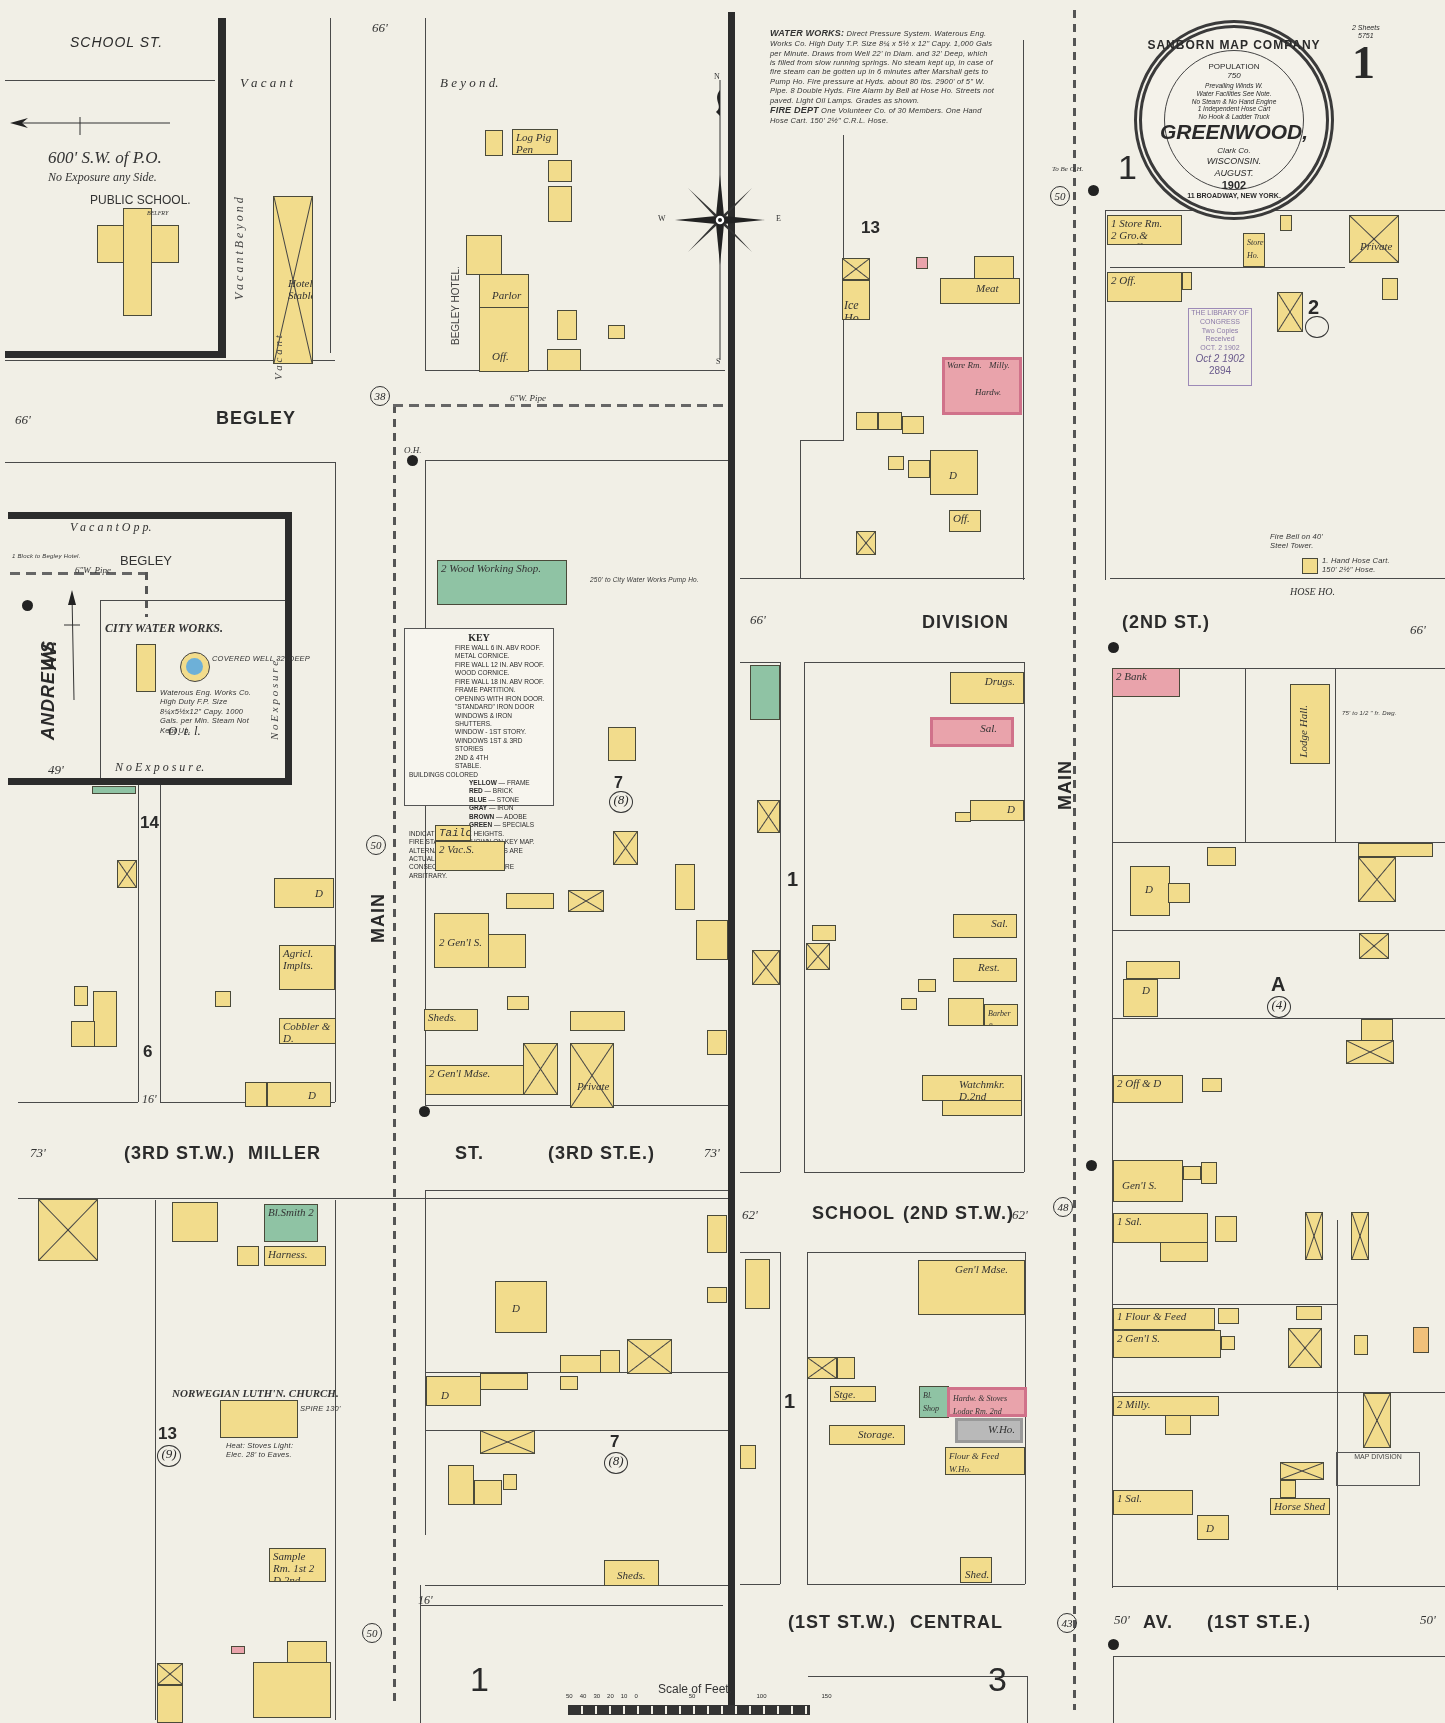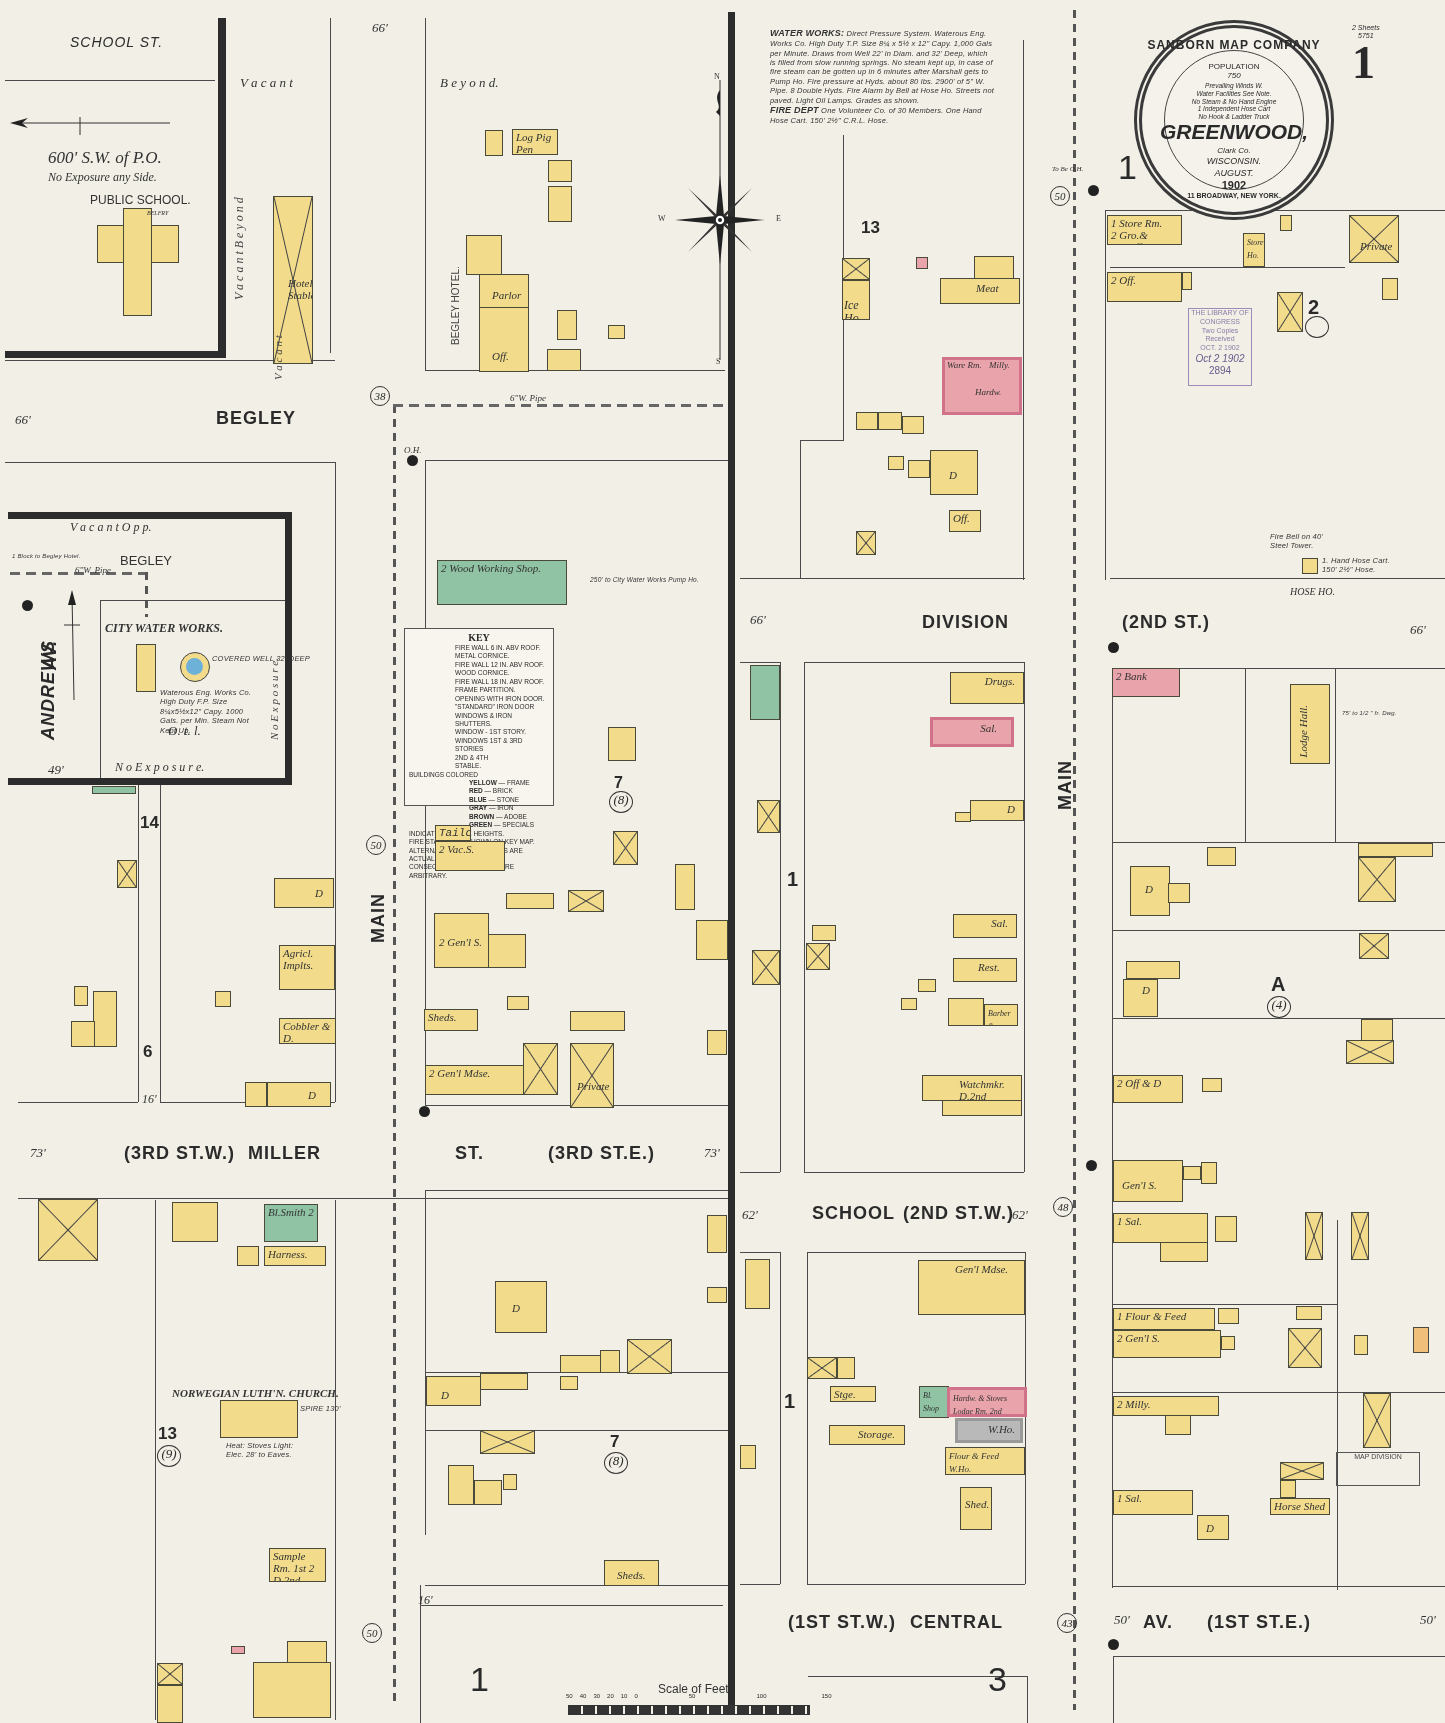--- a/index.html
+++ b/index.html
@@ -470,21 +470,21 @@
   <div class="bld" style="left:830px;top:1386px;width:46px;height:16px;"><span>Stge.</span></div>
   <div class="bld" style="left:829px;top:1425px;width:76px;height:20px;">
       <span style="position:absolute;left:28px;top:2px;">Storage.</span>
     </div>
   <div class="bld stone" style="left:919px;top:1386px;width:30px;height:32px;"><span style="font-size:8px;">Bl. Shop</span></div>
   <div class="bld brick" style="left:947px;top:1387px;width:80px;height:30px;border:3px solid #d0728a;"><span style="font-size:8px;">Hardw. &amp; Stoves Lodge Rm. 2nd</span></div>
   <div class="bld iron" style="left:955px;top:1418px;width:68px;height:25px;border:3px solid #999;">
       <span style="position:absolute;left:30px;top:2px;">W.Ho.</span>
     </div>
   <div class="bld" style="left:945px;top:1447px;width:80px;height:28px;"><span style="font-size:9px;">Flour &amp; Feed W.Ho.</span></div>
-  <div class="bld" style="left:960px;top:1487px;width:32px;height:43px;">
+  <div class="bld" style="left:960px;top:1557px;width:32px;height:26px;">
       <span style="position:absolute;left:4px;top:10px;">Shed.</span>
     </div>
   <div class="blocknum" style="left:988px;top:1660px;font-size:34px;font-weight:normal;">3</div>
 
   <div class="bld brick" style="left:1112px;top:668px;width:68px;height:29px;"><span>2 Bank</span></div>
   <div class="bld" style="left:1290px;top:684px;width:40px;height:80px;">
       <span style="position:absolute;left:6px;top:20px;writing-mode:vertical-rl;transform:rotate(180deg);">Lodge Hall.</span>
     </div>
   <div class="note" style="left:1342px;top:710px;font-size:6px;">75' to 1/2 " fr. Dwg.</div>
   <div class="bld" style="left:1207px;top:847px;width:29px;height:19px;"></div>

